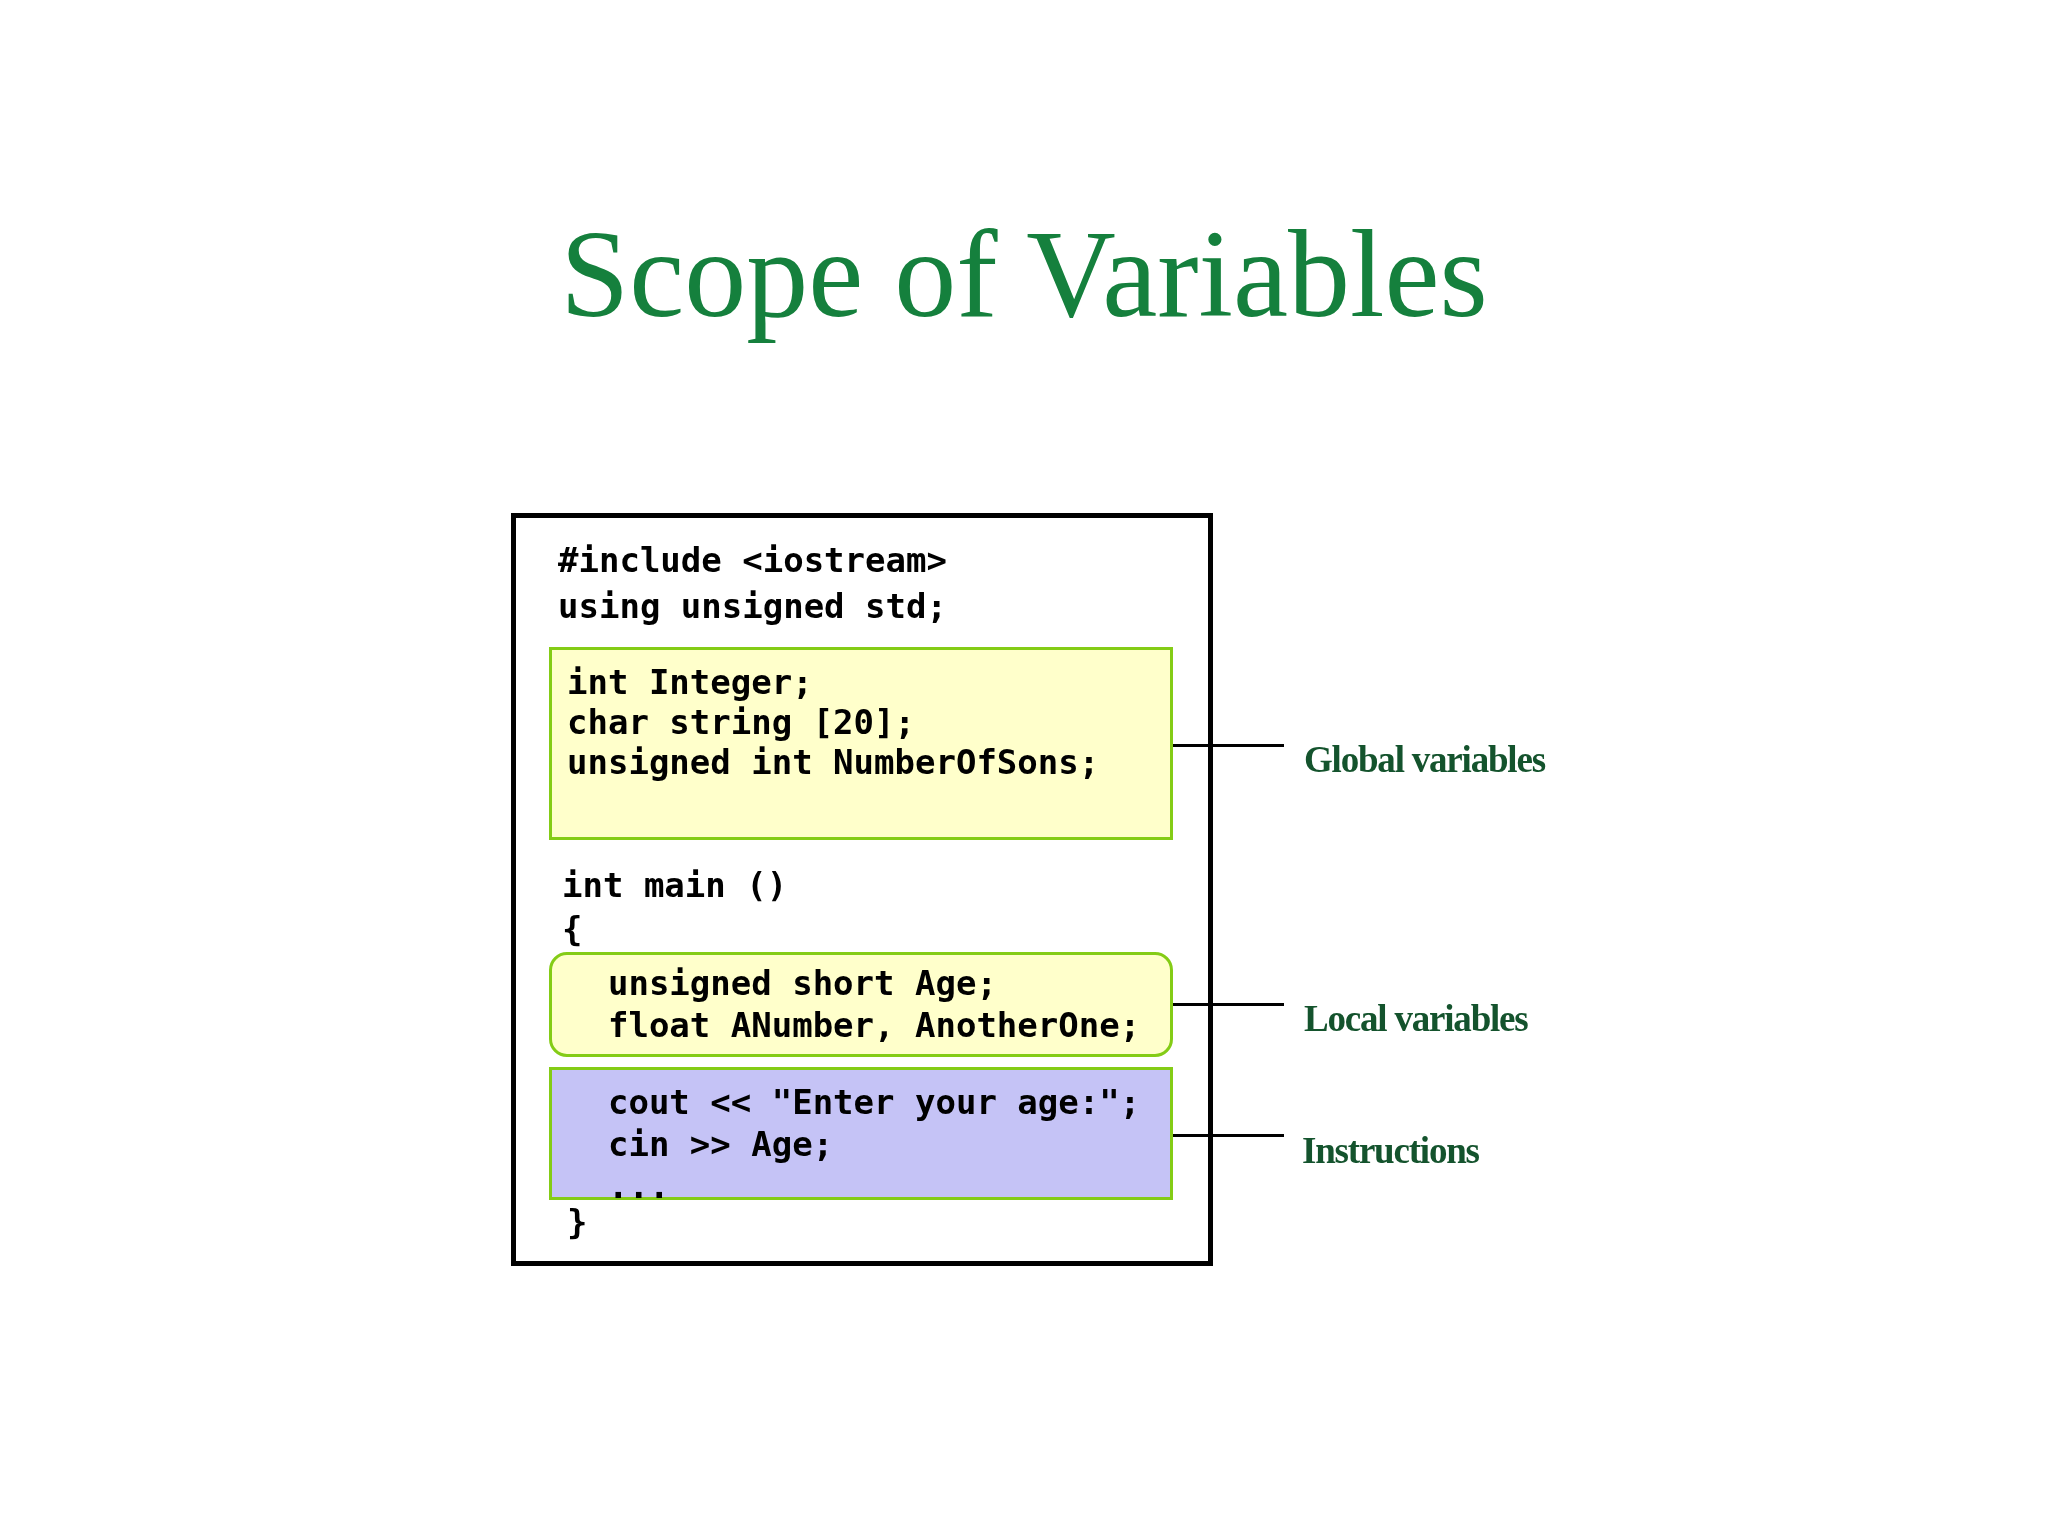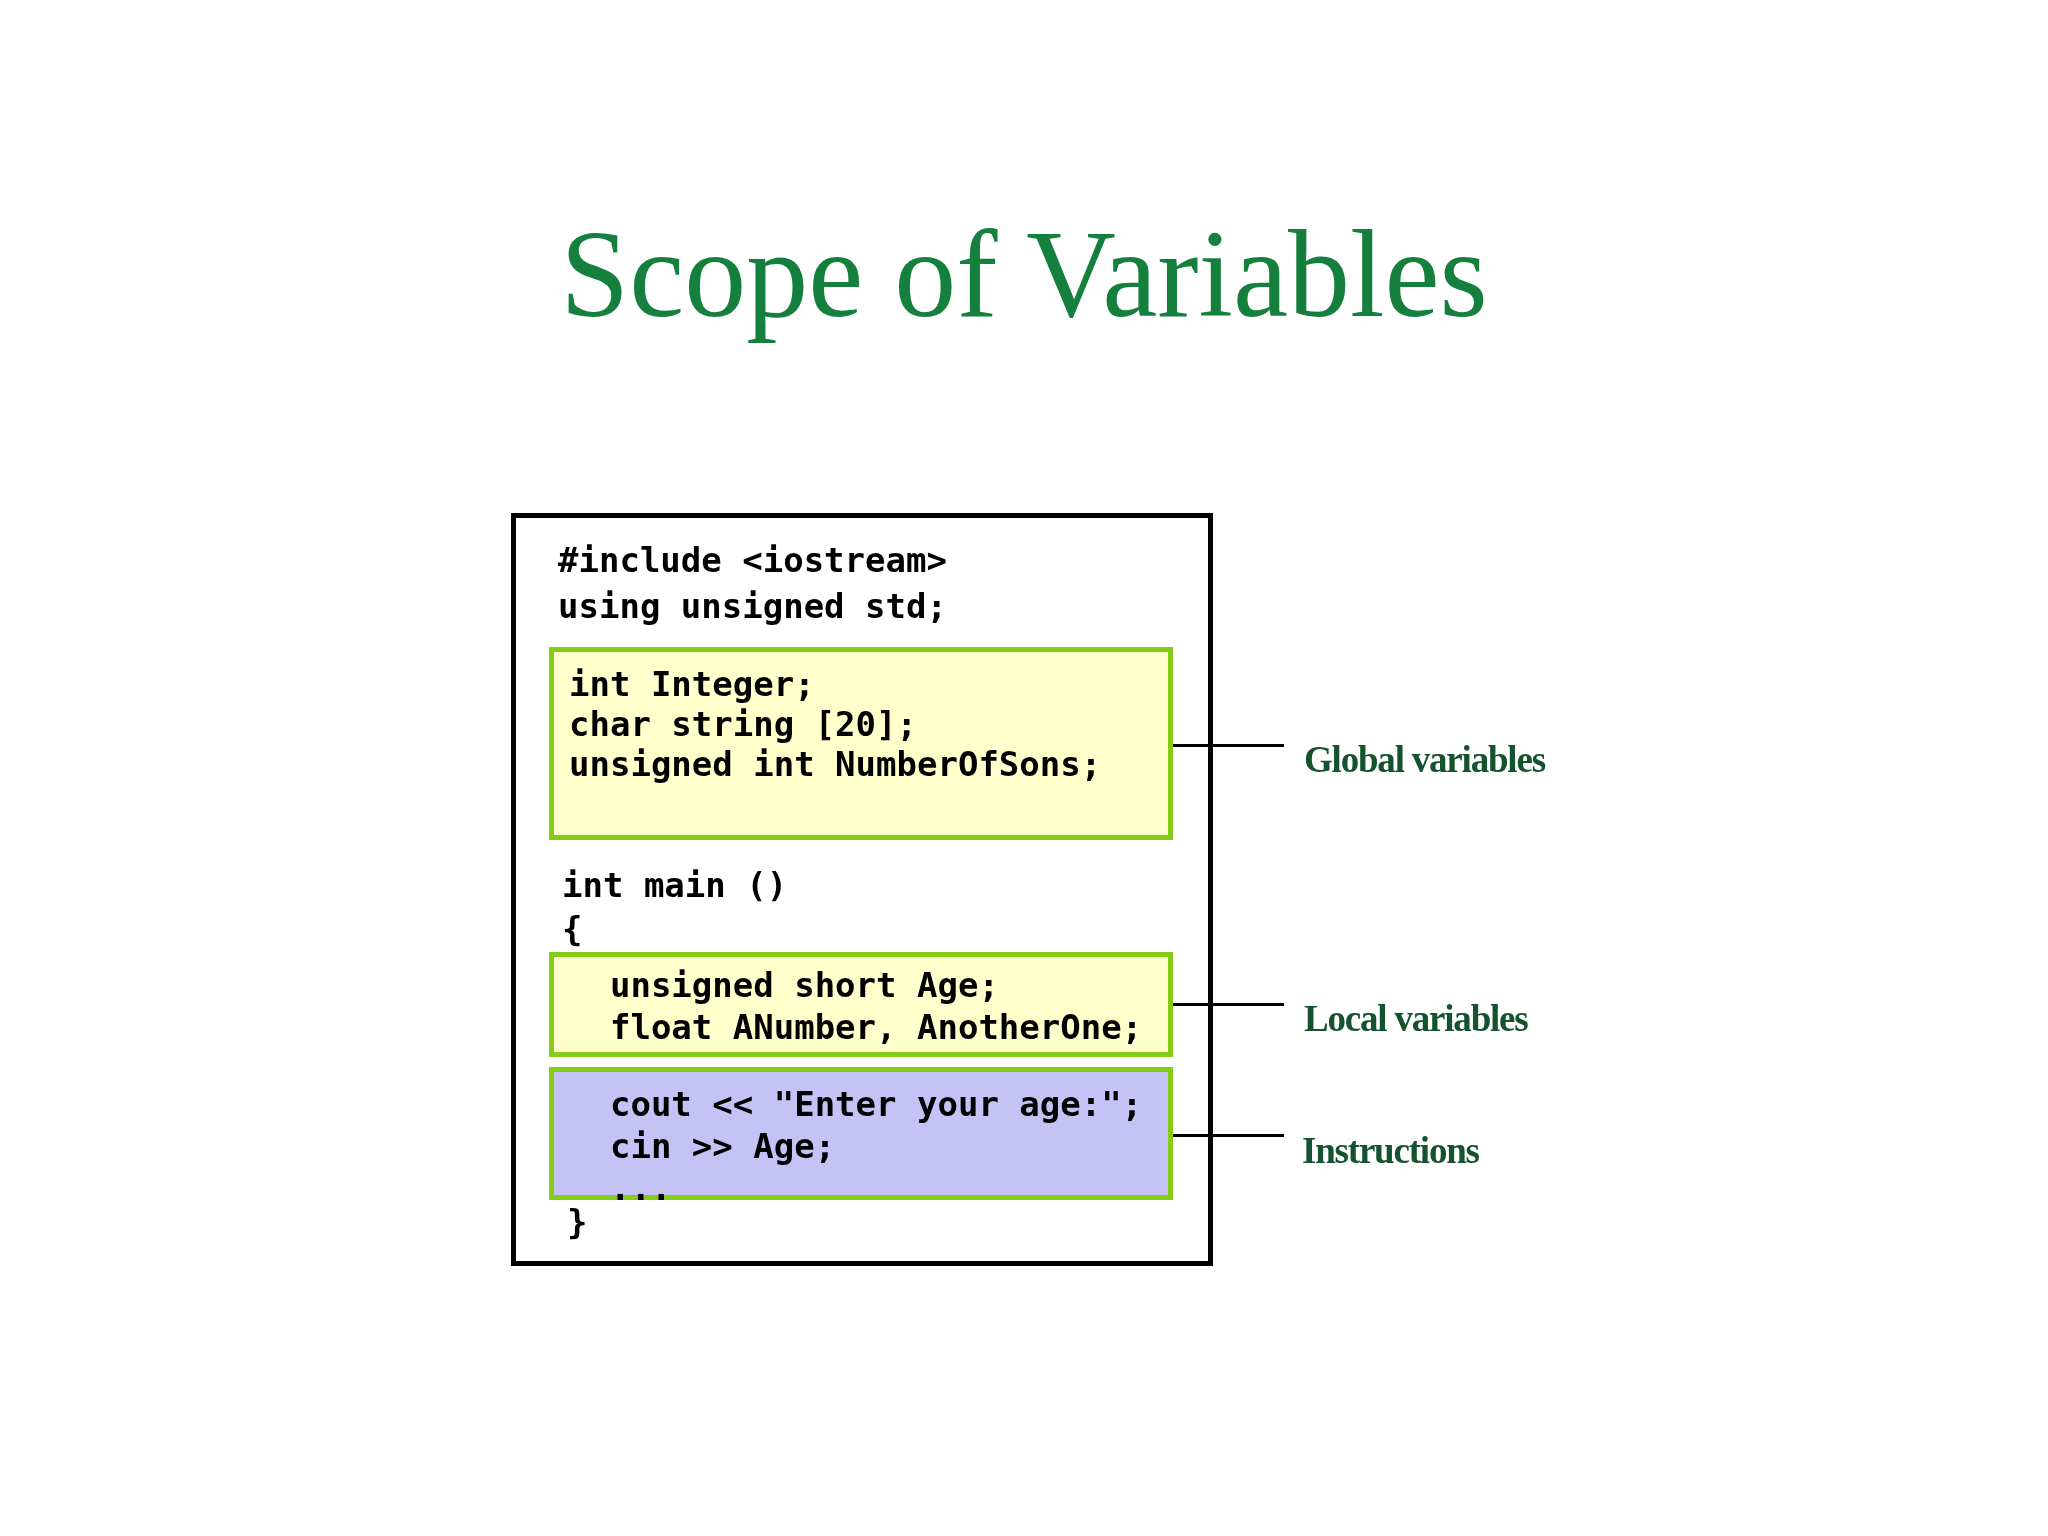--- a/index.html
+++ b/index.html
@@ -43,29 +43,29 @@
   .cl-include  { left:42px;  top:22px;  }
   .cl-using    { left:42px;  top:68px;  }
   .cl-main     { left:46px;  top:347px; }
   .cl-open     { left:46px;  top:391px; }
   .cl-close    { left:51px;  top:684px; }
 
   .hl-box {
     position:absolute;
     left:33px;
     width:624px;
-    border:5px solid #84cc16;
+    border:3px solid #84cc16;
     box-sizing:border-box;
   }
   .hl-box .line { white-space:pre; }
 
   .block-global { top:129px; height:193px; padding:12px 0 0 15px; }
   .block-global .line { line-height:40px; }
 
-  .block-local  { top:434px; height:105px; padding:7px 0 0 15px; }
+  .block-local  { top:434px; height:105px; padding:7px 0 0 15px;border-radius:18px; }
   .block-local .line { line-height:42px; }
 
   .block-instr  { top:549px; height:133px; padding:11px 0 0 15px; }
   .block-instr .line { line-height:42px; }
 
   .leader {
     position:absolute;
     height:3px;
     width:111px;
     left:1173px;

